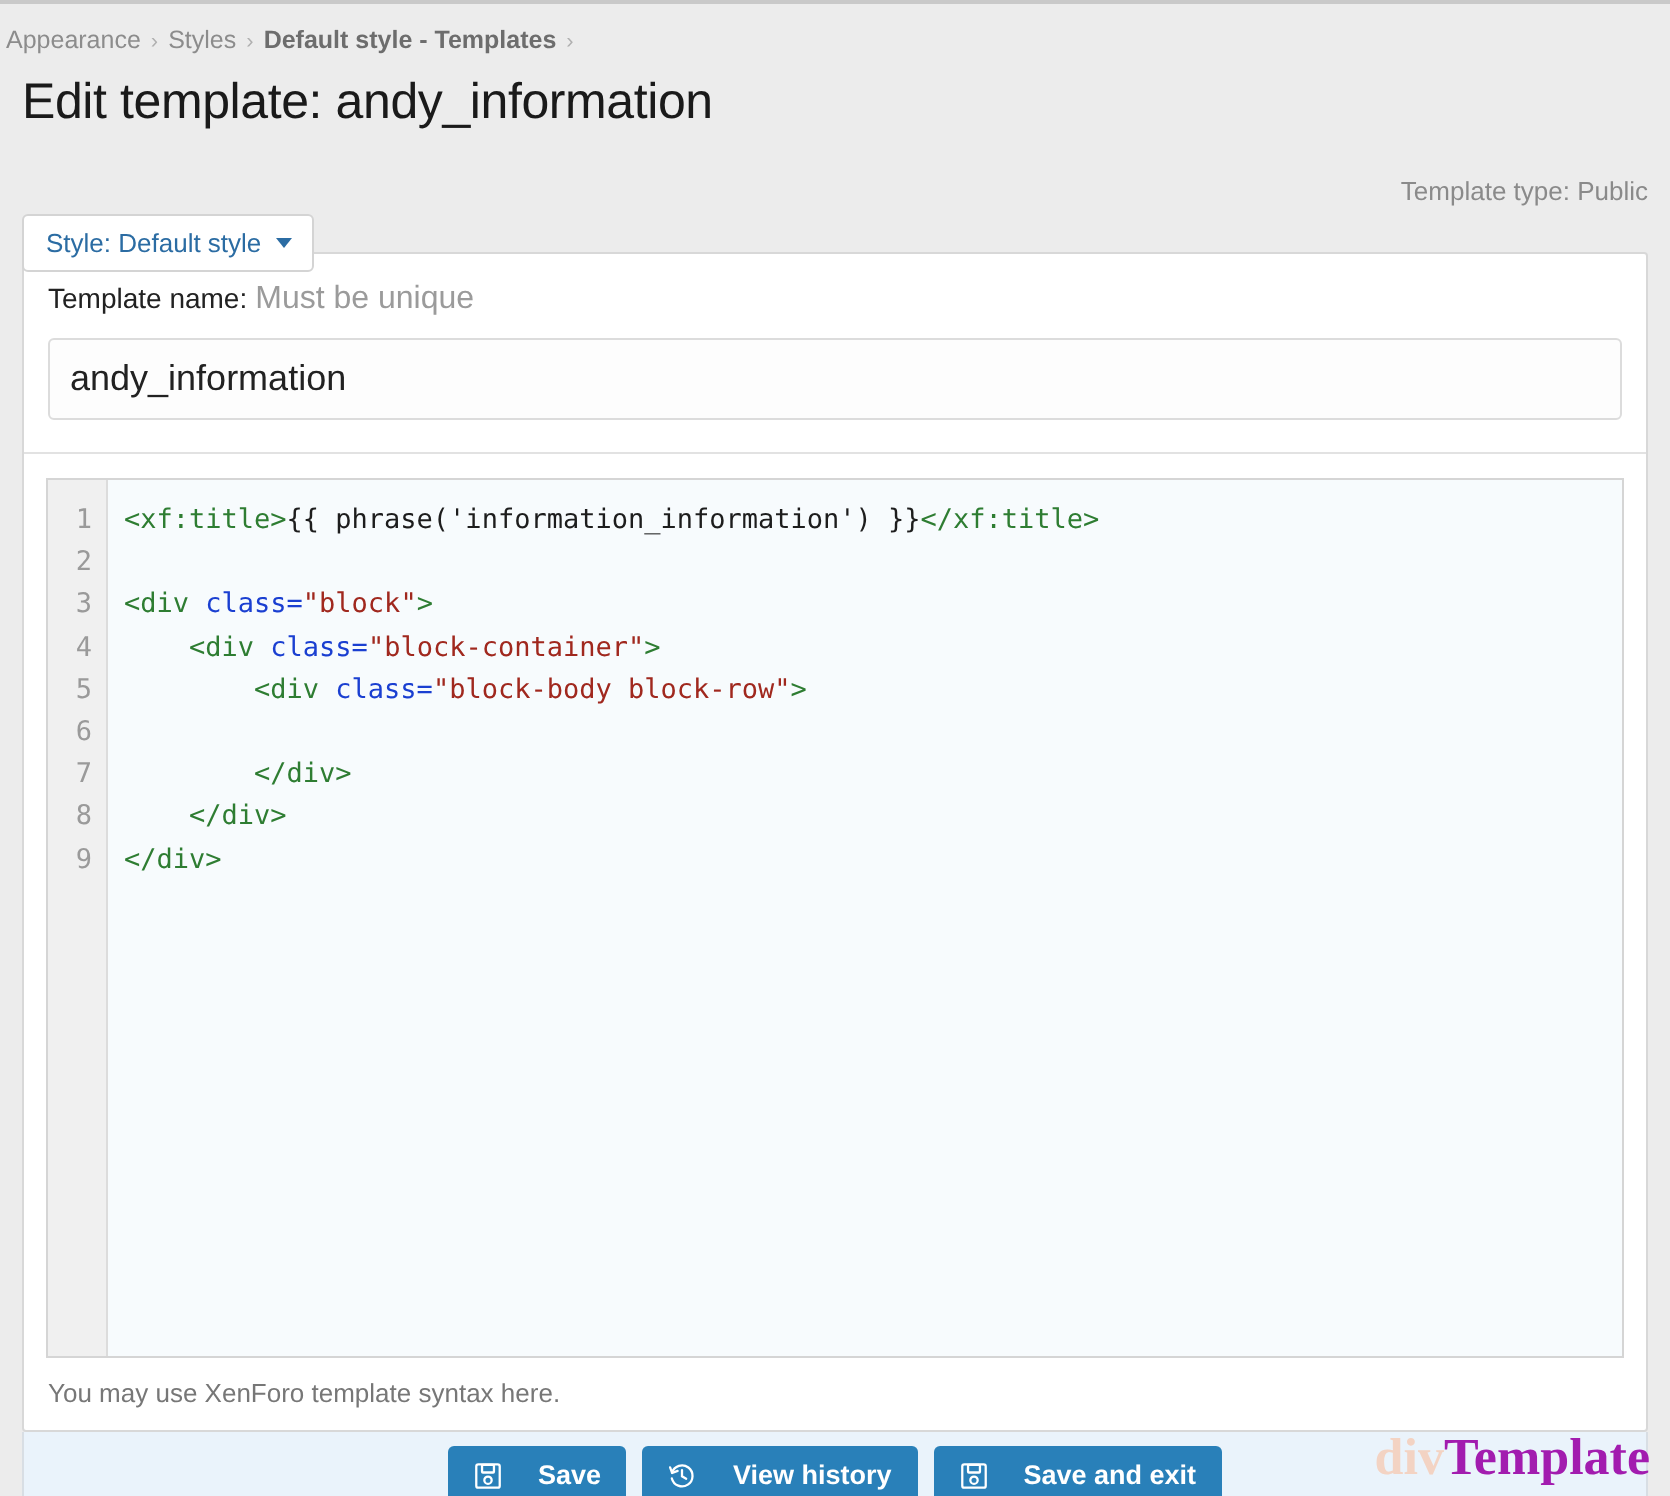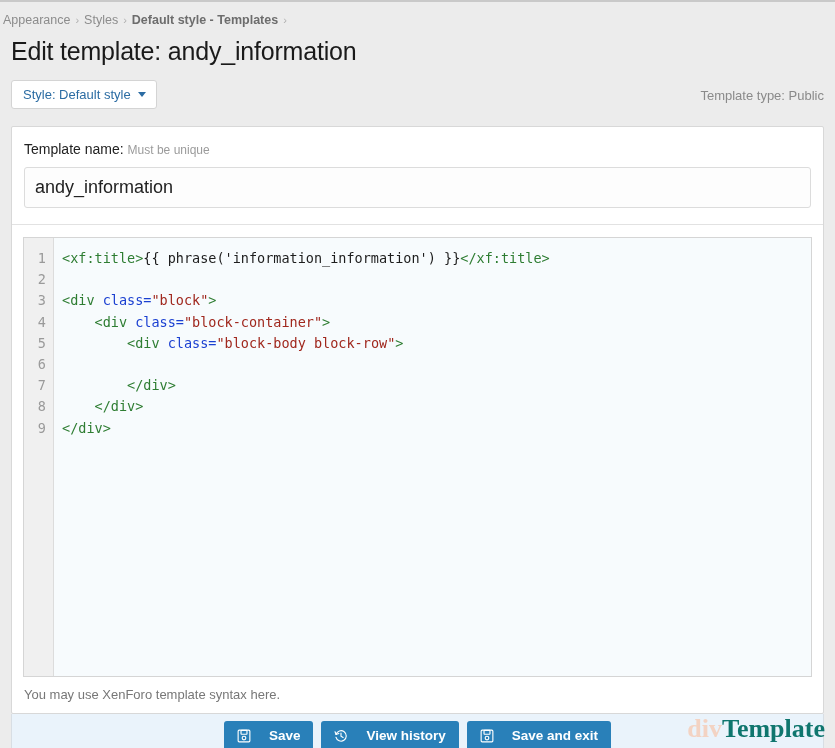--- a/index.html
+++ b/index.html
@@ -58,20 +58,21 @@
     align-items: center;
     gap: 4px;
     background: #fff;
     border: 1px solid #d4d4d4;
     border-radius: 3px;
     padding: 7px 10px 7px 11px;
     font-size: 13px;
     color: #2b6ca3;
     line-height: 1;
     cursor: pointer;
+    margin-top: 27px;
   }
   .caret {
     width: 0; height: 0;
     border-left: 4px solid transparent;
     border-right: 4px solid transparent;
     border-top: 5px solid #2b6ca3;
     margin-left: 3px;
     display: inline-block;
   }
   #template-type {
@@ -94,21 +95,21 @@
   #name-row {
     padding: 14px 12px 16px 12px;
     border-bottom: 1px solid #e2e2e2;
   }
   #name-label-line {
     font-size: 14px;
     color: #222;
     margin-bottom: 10px;
   }
   #name-label-line .hint {
-    font-size: 12px;
+    font-size: 16px;
     color: #9b9b9b;
     margin-left: 4px;
   }
   #template-name-input {
     display: block;
     width: 100%;
     padding: 9px 10px;
     font-family: "Liberation Sans", sans-serif;
     font-size: 18px;
     color: #222;
@@ -202,21 +203,21 @@
     right: 10px;
     bottom: 4px;
     font-family: "Liberation Serif", serif;
     font-size: 26px;
     font-weight: bold;
     letter-spacing: 0px;
     pointer-events: none;
     white-space: nowrap;
   }
   #wm-div { color: #f3d3c3; }
-  #wm-template { color: #0f766e; }
+  #wm-template { color: #a21caf; }
 </style>
 </head>
 <body>
 
 <div id="page-frame">
 
   <div id="breadcrumb"><span class="crumb">Appearance</span><span class="sep">›</span><span class="crumb">Styles</span><span class="sep">›</span><span class="crumb current">Default style - Templates</span><span class="sep">›</span></div>
 
   <h1 id="page-title">Edit template: andy_information</h1>
 

